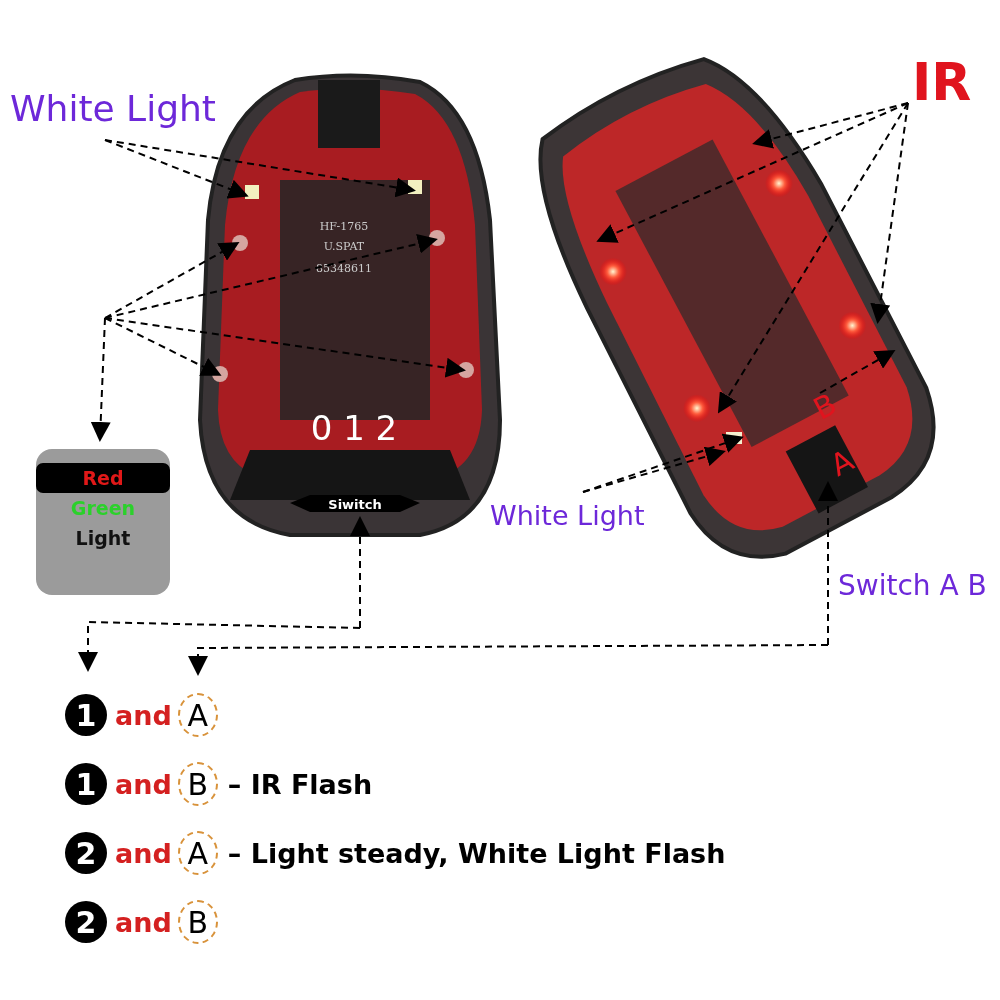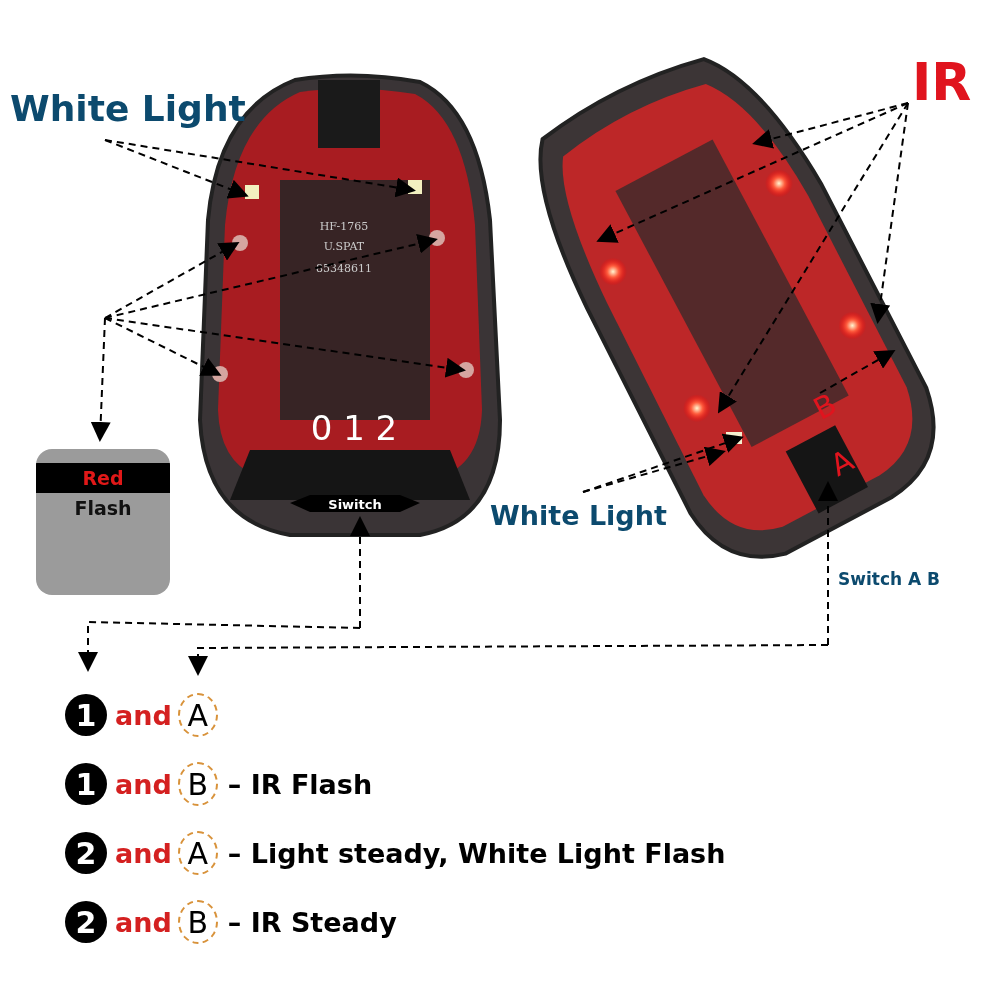--- a/index.html
+++ b/index.html
@@ -2,28 +2,28 @@
 <html><head>
 <meta charset="utf-8">
 <style>
   html, body { margin: 0; padding: 0; }
   body {
     width: 1000px; height: 1000px; position: relative; overflow: hidden;
     background: #ffffff;
     font-family: "DejaVu Sans", sans-serif;
   }
   .abs { position: absolute; }
-  .label-big { font-weight: bold; color: #0c4a6e; }
+  .label-big { font-weight: normal; color: #6d28d9; }
   .svgwrap { position: absolute; left: 0; top: 0; width: 1000px; height: 1000px; }
   .legend-box {
     left: 36px; top: 449px; width: 134px; height: 146px;
     background: #9b9b9b; border-radius: 16px; overflow: hidden;
   }
   .legend-box div { text-align: center; font-size: 19px; font-weight: bold; height: 30px; line-height: 30px; }
-  .legend-box .row-red { background: #000; color: #e01818; margin-top: 14px; }
+  .legend-box .row-red { background: #000; color: #e01818; margin-top: 14px; border-radius: 7px; }
   .legend-box .row-green { color: #2bd12b; }
   .legend-box .row-blue { color: #3a3ab8; }
   .legend-box .row-light { color: #111; }
   .mode-row { left: 65px; height: 44px; display: flex; align-items: center; font-size: 27px; }
   .num-circle {
     width: 42px; height: 42px; border-radius: 50%; background: #000; color: #fff;
     font-weight: bold; font-size: 30px; display: flex; align-items: center; justify-content: center;
   }
   .and-text { color: #d42020; font-weight: bold; margin: 0 6px 0 8px; }
   .letter-circle {
@@ -107,25 +107,26 @@
 
   <g stroke="#000" stroke-width="2" stroke-dasharray="7,5" fill="none">
     <polyline points="360,628 88,622 88,668" marker-end="url(#ah)"></polyline>
     <polyline points="828,645 198,648 198,672" marker-end="url(#ah)"></polyline>
   </g>
 </svg>
 
 <div class="abs label-big" style="left:10px; top:88px; font-size:36px;">White Light</div>
 <div class="abs" style="left:912px; top:52px; font-size:52px; font-weight:bold; color:#e0141e;">IR</div>
 <div class="abs label-big" style="left:490px; top:500px; font-size:27px;">White Light</div>
-<div class="abs label-big" style="left:838px; top:569px; font-size:17px;">Switch A B</div>
+<div class="abs label-big" style="left:838px; top:569px; font-size:28px;">Switch A B</div>
 
 <div class="abs legend-box">
   <div class="row-red">Red</div>
-  <div class="row-light">Flash</div>
+  <div class="row-green">Green</div>
+  <div class="row-light">Light</div>
 </div>
 
 <div class="abs mode-row" style="top:693px;">
   <div class="num-circle">1</div>
   <span class="and-text">and</span>
   <div class="letter-circle">A</div>
 </div>
 <div class="abs mode-row" style="top:762px;">
   <div class="num-circle">1</div>
   <span class="and-text">and</span>
@@ -135,14 +136,13 @@
 <div class="abs mode-row" style="top:831px;">
   <div class="num-circle">2</div>
   <span class="and-text">and</span>
   <div class="letter-circle">A</div>
   <span class="mode-desc">– Light steady, White Light Flash</span>
 </div>
 <div class="abs mode-row" style="top:900px;">
   <div class="num-circle">2</div>
   <span class="and-text">and</span>
   <div class="letter-circle">B</div>
-  <span class="mode-desc">– IR Steady</span>
 </div>
 
 </body></html>

